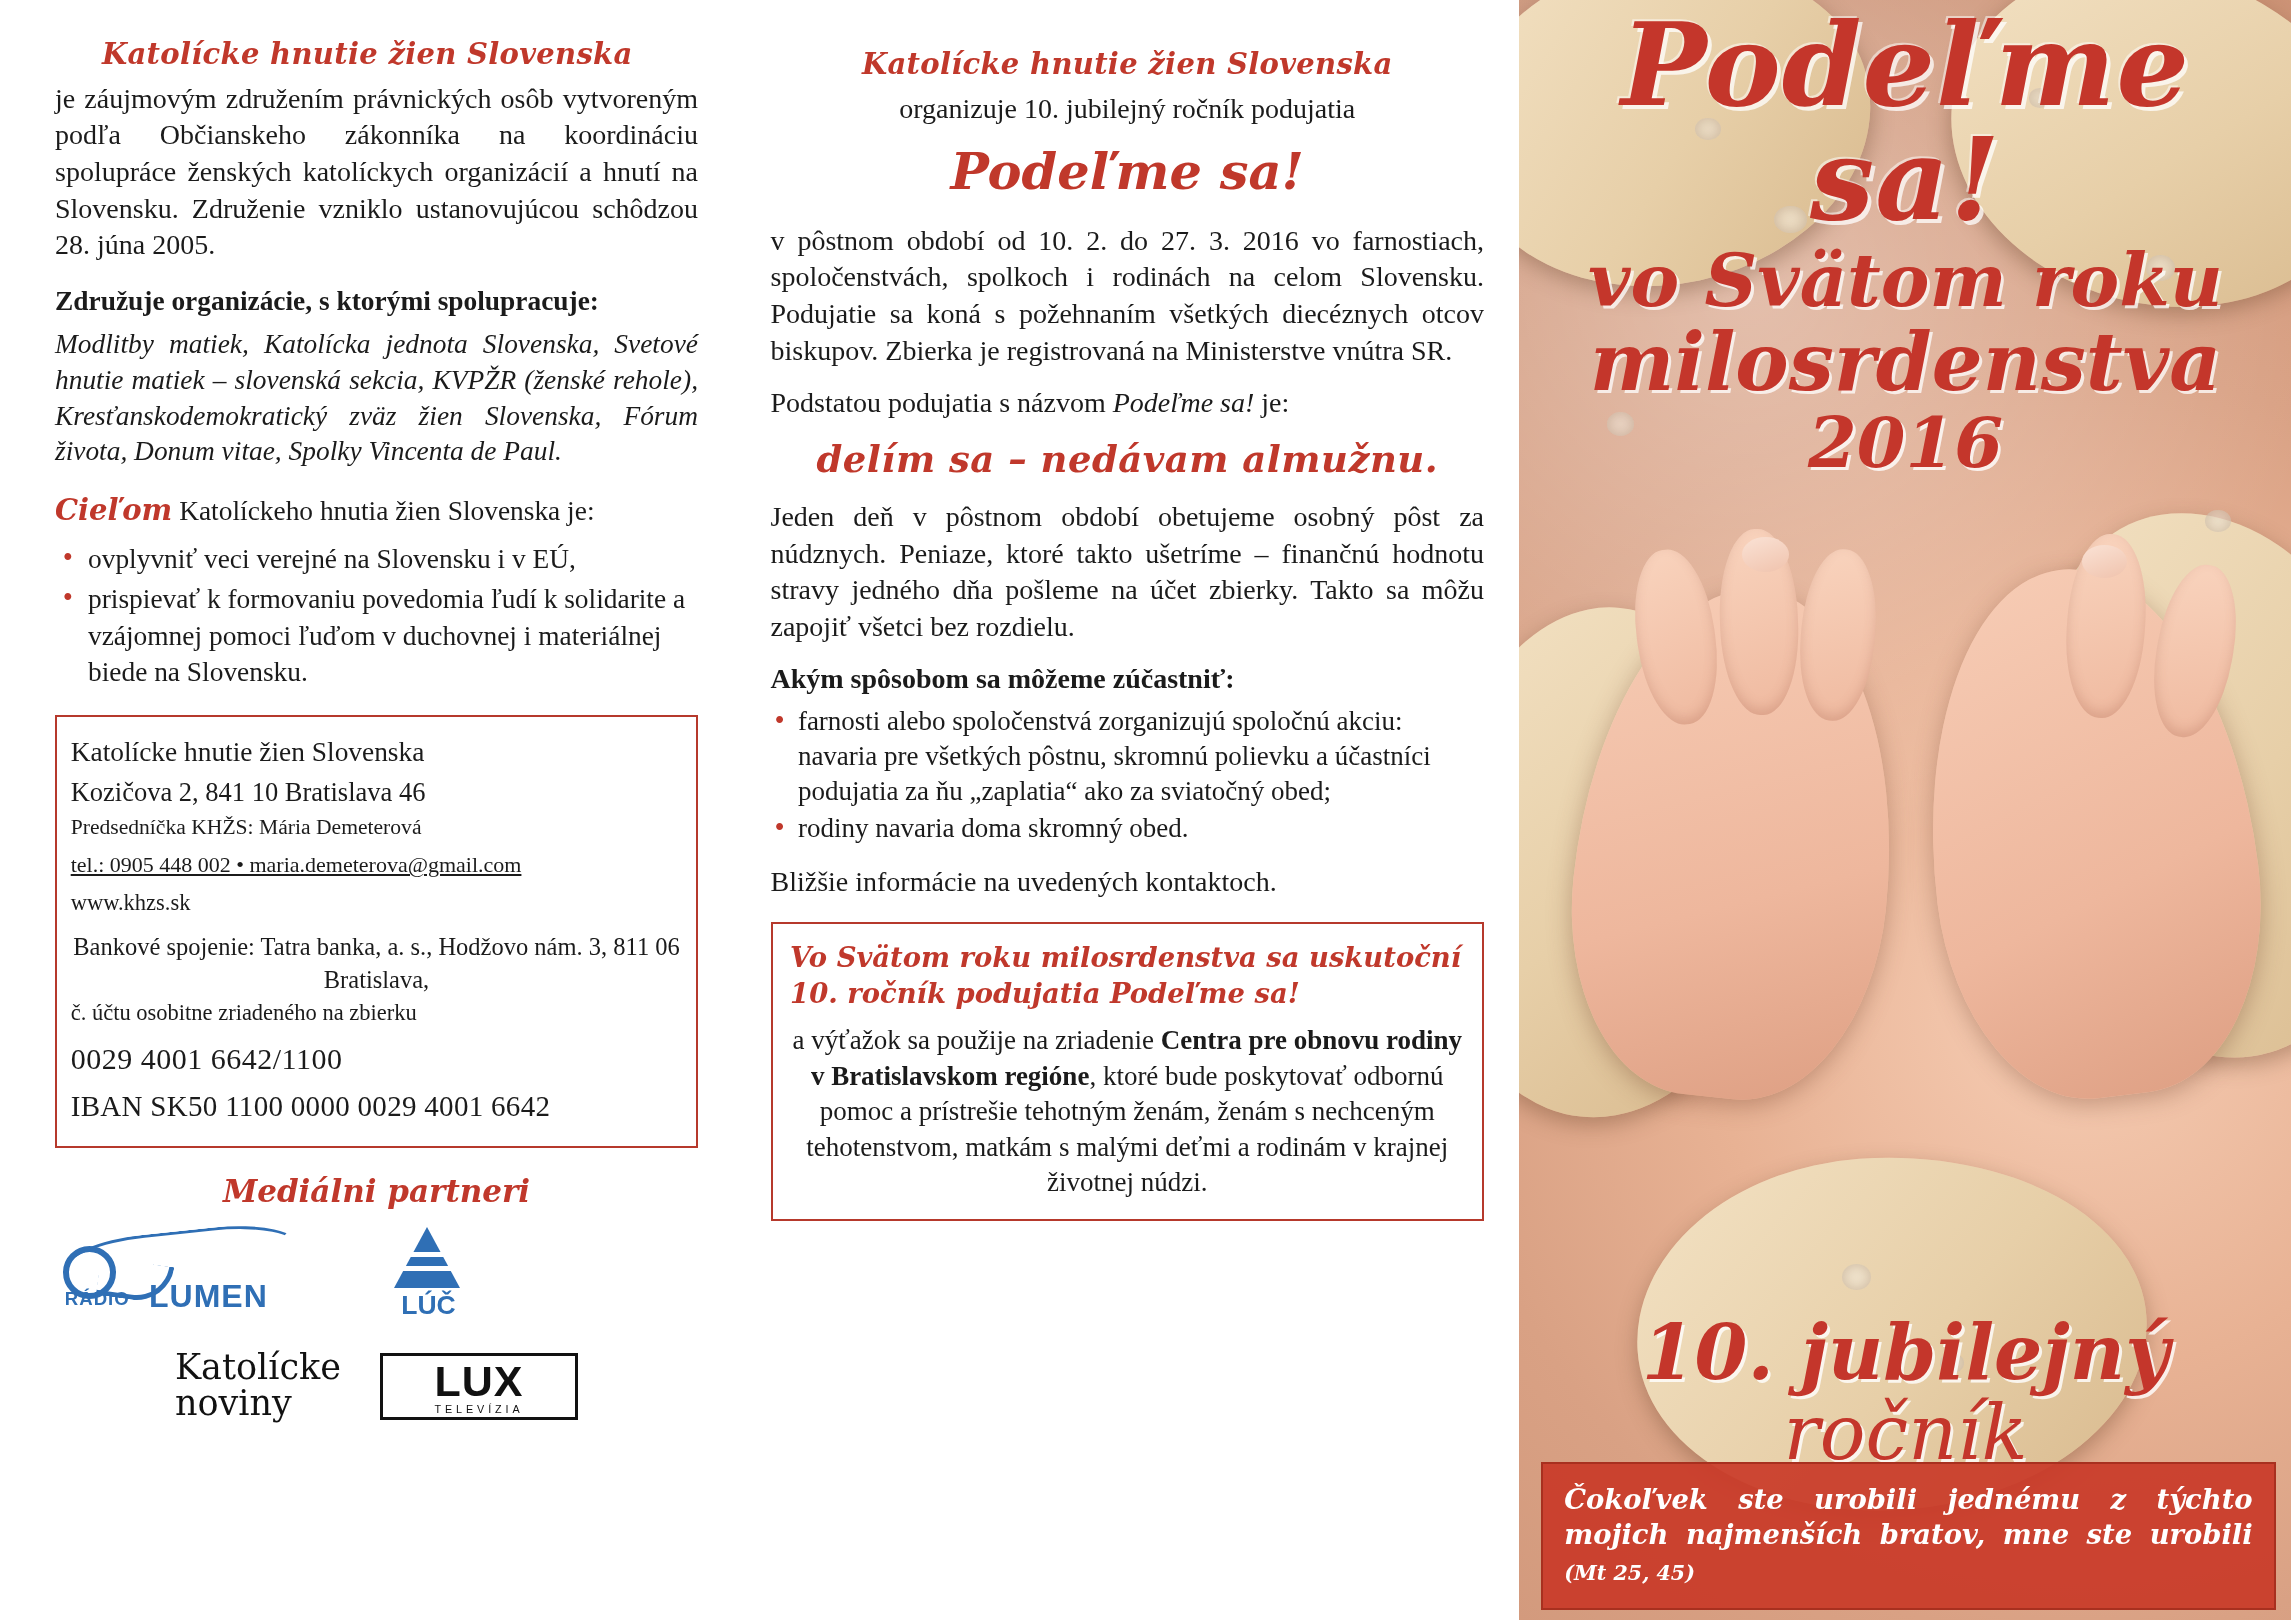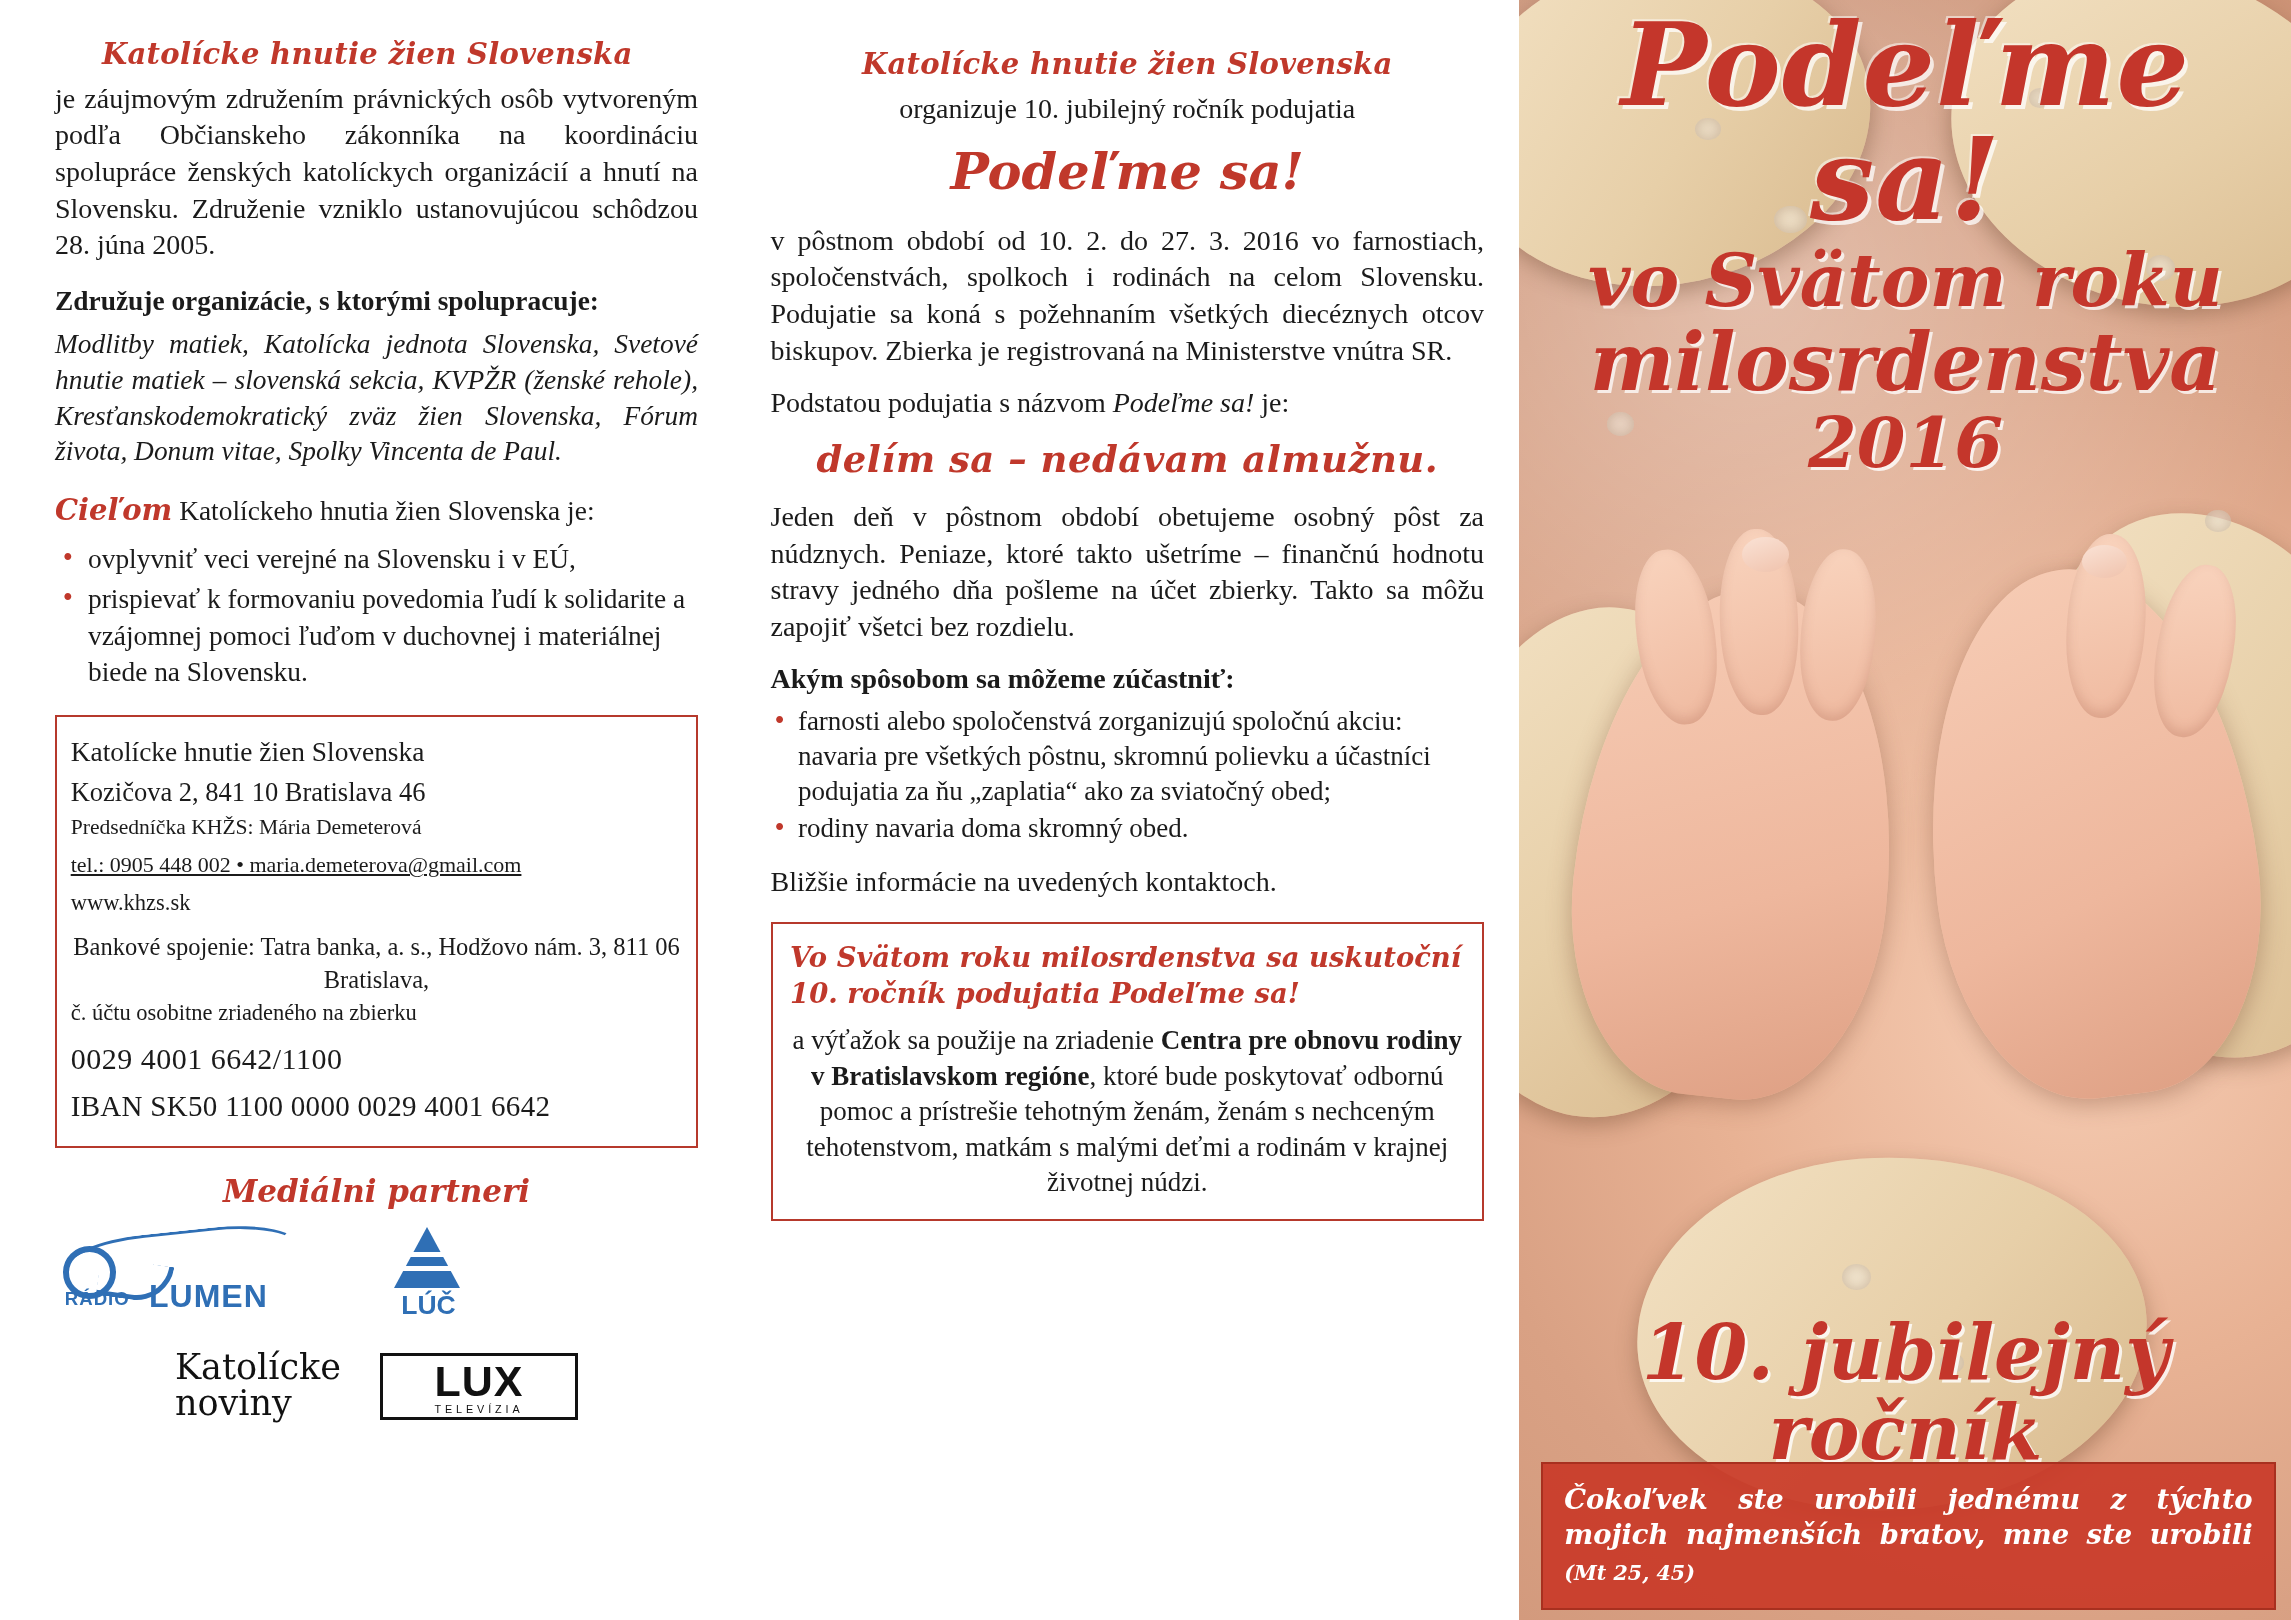--- a/index.html
+++ b/index.html
@@ -332,21 +332,21 @@
   }
   .pj1{
     font-family:"DejaVu Serif", serif;
     font-style:italic;font-weight:bold;
     font-size:76px;color:#c4362b;
     text-shadow:2.9px 2.9px 0 rgba(255,255,255,0.8);
     line-height:1.05;
   }
   .pj2{
     font-family:"DejaVu Serif", serif;
-    font-style:italic;font-weight:bold;
+    font-style:italic;font-weight:normal;
     font-size:76px;color:#c4362b;
     text-shadow:2.9px 2.9px 0 rgba(255,255,255,0.8);
     line-height:1.05;
   }
   .poster-quote{
     position:absolute;left:21.6px;right:15.7px;bottom:9.8px;
     border:2.9px solid #a8301f;
     background:rgba(201,57,40,0.92);
     color:#ffffff;
     padding:9.8px 13.7px 11.8px 13.7px;

